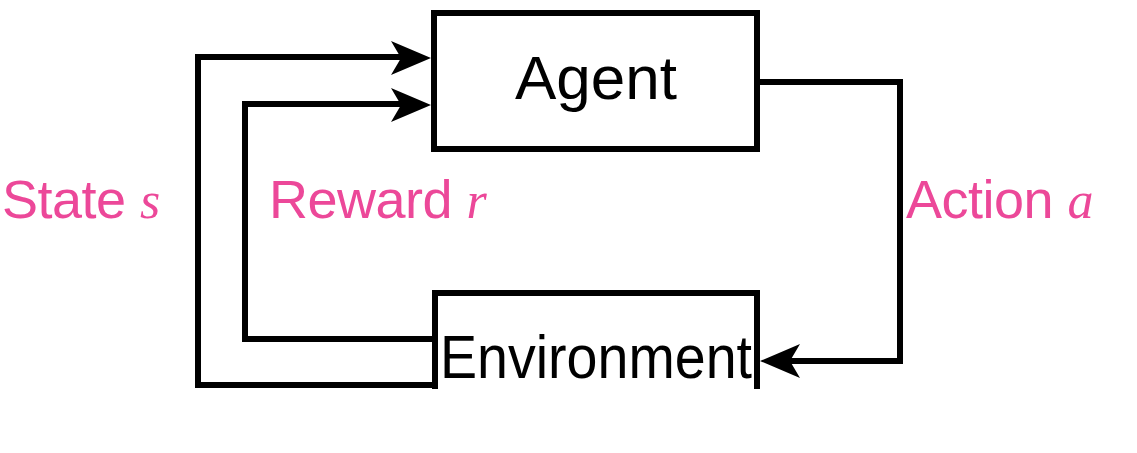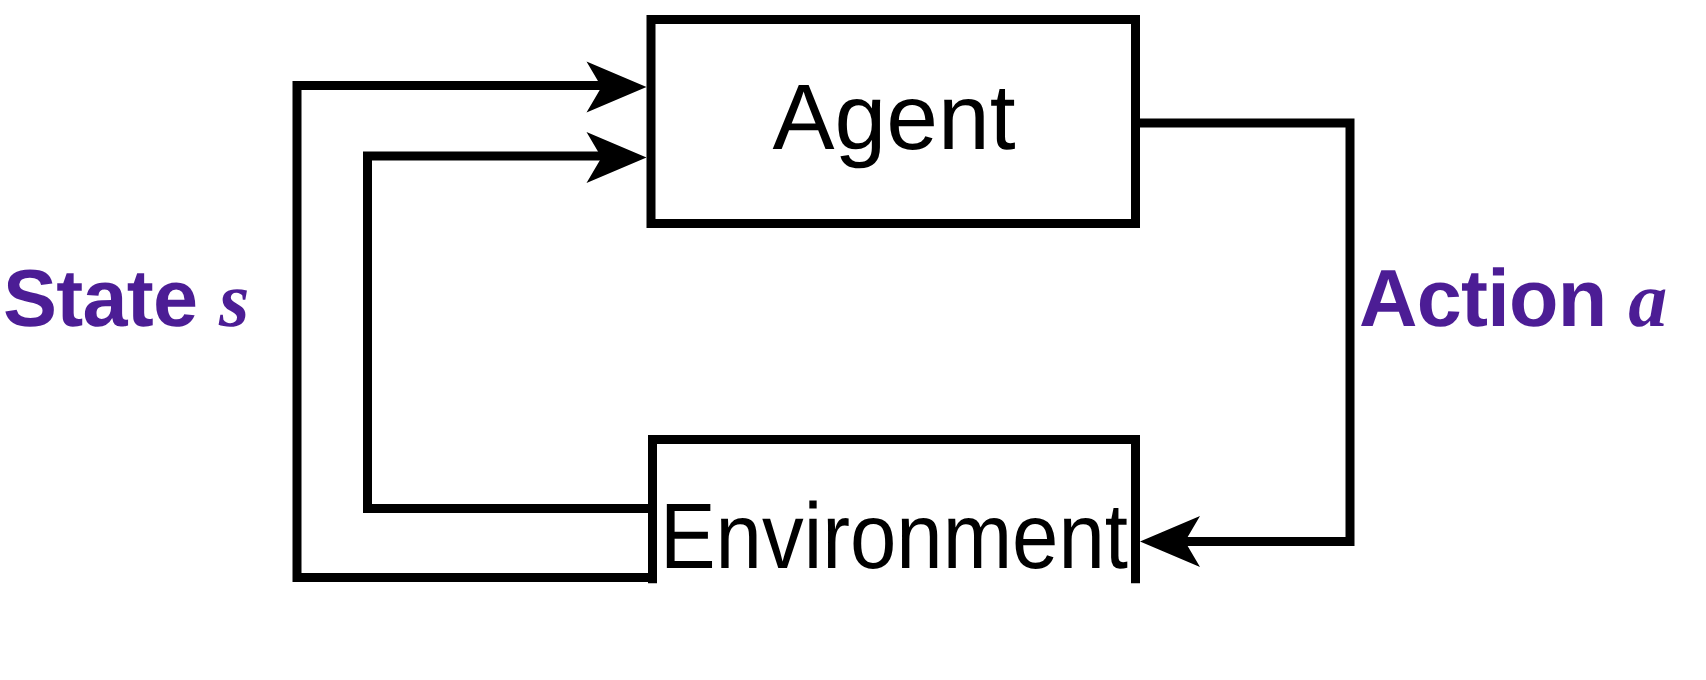--- a/index.html
+++ b/index.html
@@ -27,23 +27,23 @@
   .box-label {
     font-family: "Liberation Sans", sans-serif;
     font-weight: 400;
     fill: #000000;
     text-anchor: middle;
     dominant-baseline: middle;
   }
   .edge-label-text {
     position: absolute;
     font-family: "Liberation Sans", sans-serif;
-    font-weight: 700;
+    font-weight: 400;
     font-size: 54px;
-    color: #4c1d95;
+    color: #ec4899;
     white-space: nowrap;
     line-height: 1;
     letter-spacing: -0.5px;
   }
   .math-var {
     font-family: "Liberation Serif", serif;
     font-style: italic;
     font-size: 52px;
     letter-spacing: 0;
   }
@@ -76,18 +76,21 @@
 
     <text class="box-label" x="596" y="83" font-size="62">Agent</text>
 
     <text class="box-label" x="596" y="362" font-size="62" textLength="312" lengthAdjust="spacingAndGlyphs">Environment</text>
   </svg>
 
   <div class="edge-label-text lbl-state">
     <span>State</span><span>&nbsp;</span><span class="math-var">s</span>
   </div>
 
+  <div class="edge-label-text lbl-reward">
+    <span>Reward</span><span>&nbsp;</span><span class="math-var">r</span>
+  </div>
 
   <div class="edge-label-text lbl-action">
     <span>Action</span><span>&nbsp;</span><span class="math-var">a</span>
   </div>
 
 </div>
 
 </body></html>

